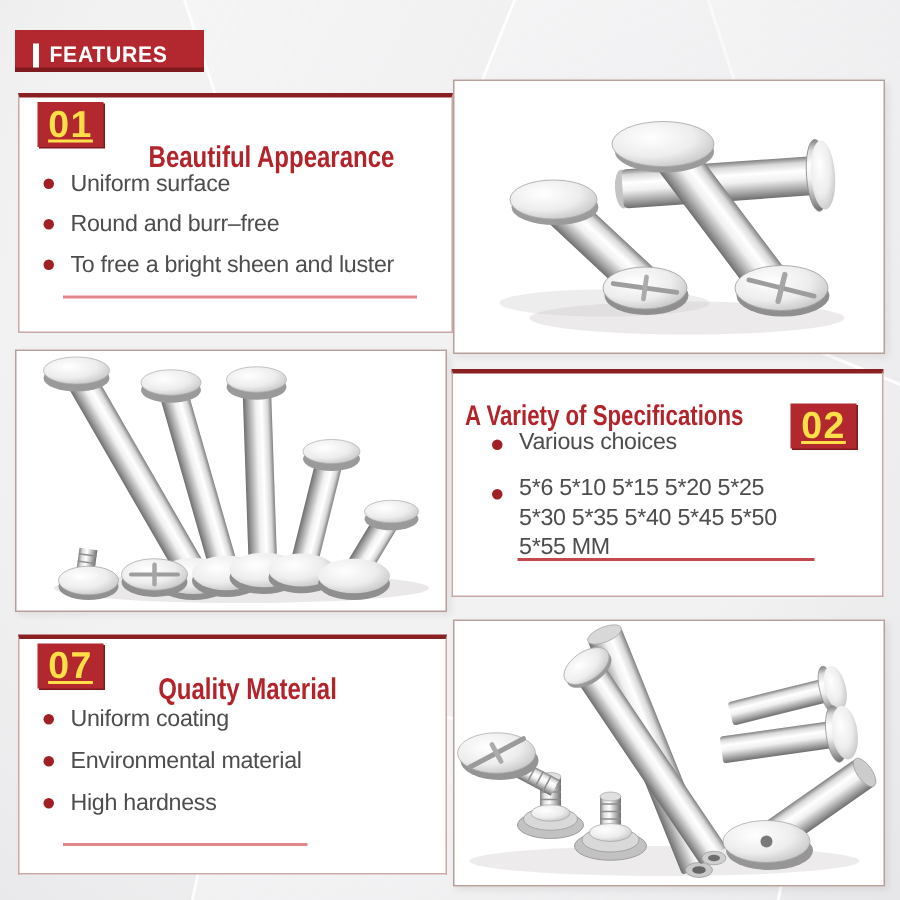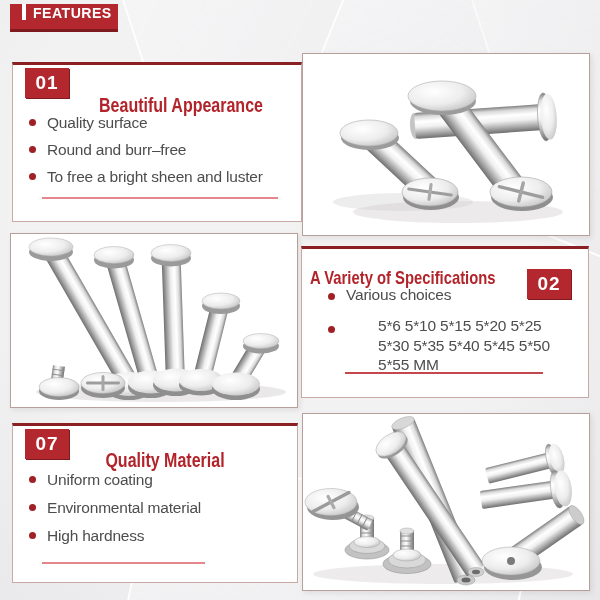--- a/index.html
+++ b/index.html
@@ -7,55 +7,55 @@
   .canvas{position:absolute;left:0;top:0;width:600px;height:600px;overflow:hidden;
     background:radial-gradient(ellipse at 45% 35%, #f2f2f3 55%, #e7e7e9 100%);}
   
   .facet{position:absolute;border:2px solid rgba(255,255,255,.9);
     background:linear-gradient(135deg, rgba(250,250,251,.55), rgba(229,229,232,.35));}
   .facet.f1{width:330px;height:260px;left:128px;top:-140px;transform:rotate(-18deg);}
   .facet.f2{width:430px;height:300px;left:330px;top:-80px;transform:rotate(22deg);}
   .facet.f3{width:380px;height:240px;left:130px;top:485px;transform:rotate(12deg);}
 
   
-  .banner{position:absolute;left:10px;top:4px;width:108px;height:25px;background:#b2282e;
-    border-bottom:3px solid #7f1b1f;display:flex;align-items:flex-start;}
+  .banner{position:absolute;left:10px;top:20px;width:126px;height:25px;background:#b2282e;
+    border-bottom:3px solid #7f1b1f;display:flex;align-items:flex-end;}
   .banner .bar{width:4px;height:16px;background:#ffffff;margin:0 7px 0 12px;}
   .banner .label{color:#ffffff;font-weight:bold;font-size:15px;letter-spacing:.5px;
     display:inline-block;transform:scaleX(.94);transform-origin:left center;}
 
   
   .tpanel{position:absolute;background:#ffffff;border:1px solid #c9a8a6;
     border-top:3px solid #8b2023;box-sizing:border-box;}
   #p1{left:12px;top:62px;width:290px;height:160px;}
   #p2{left:301px;top:246px;width:288px;height:152px;z-index:3;}
   #p3{left:12px;top:423px;width:286px;height:160px;}
 
-  .badge{position:absolute;width:44px;height:30px;background:#b2282e;color:#ffffff;
-    font-weight:bold;font-size:19px;display:flex;align-items:center;justify-content:center;
-    box-shadow:1px 1px 0 #7f1b1f;letter-spacing:1px;}
+  .badge{position:absolute;width:44px;height:30px;background:#b2282e;color:#fde047;
+    font-weight:bold;font-size:25px;display:flex;align-items:center;justify-content:center;
+    box-shadow:1px 1px 0 #7f1b1f;letter-spacing:1px;text-decoration:underline;}
   #p1 .badge{left:12px;top:3px;}
   #p2 .badge{right:17px;top:20px;}
   #p3 .badge{left:12px;top:3px;}
 
   .ptitle{position:absolute;color:#b3242a;font-weight:bold;font-size:20px;line-height:22px;
     white-space:nowrap;transform:scaleX(.8);}
   #p1 .ptitle{top:12px;left:56px;width:224px;text-align:center;transform-origin:center;}
   #p2 .ptitle{top:2px;left:8px;font-size:19px;transform:scaleX(.78);transform-origin:left center;}
   #p3 .ptitle{top:6px;left:44px;width:216px;text-align:center;transform-origin:center;}
 
   ul.blist{list-style:none;margin:0;padding:0;position:absolute;}
   ul.blist li{display:flex;align-items:flex-start;color:#4d4d4d;
     font-size:15.5px;line-height:27px;letter-spacing:-0.2px;}
   ul.blist .dot{width:7px;height:7px;border-radius:50%;background:#a12026;
     margin:10px 11px 0 0;flex:0 0 auto;}
   #p1 .blist{left:16px;top:44px;}
   #p2 .blist{left:26px;top:34px;}
   #p2 .blist li{line-height:24px;}
-  #p2 .blist li.sizes{margin-top:9px;line-height:19.5px;gap:32px;}
+  #p2 .blist li.sizes{margin-top:9px;line-height:19.5px;}
   #p2 .blist li.sizes .btext{width:196px;}
   #p3 .blist{left:16px;top:40px;line-height:28px;text-align:right;}
   #p3 .blist li{line-height:28px;}
 
   .uline{position:absolute;height:2px;background:#e4878c;}
   #p1 .uline{left:29px;top:132px;width:236px;}
   #p2 .uline{left:43px;top:123px;width:198px;background:#c4474d;}
   #p3 .uline{left:29px;top:136px;width:163px;}
 
   
@@ -105,21 +105,21 @@
     <span class="bar"></span>
     <span class="label">FEATURES</span>
   </div>
 
   <section class="tpanel" id="p1">
     <div class="badge">01</div>
     <h2 class="ptitle">Beautiful Appearance</h2>
     <ul class="blist">
       <li>
           <span class="dot"></span>
-          <span class="btext">Quality surface</span>
+          <span class="btext">Uniform surface</span>
         </li>
       <li>
           <span class="dot"></span>
           <span class="btext">Round and burr–free</span>
         </li>
       <li>
           <span class="dot"></span>
           <span class="btext">To free a bright sheen and luster</span>
         </li>
     </ul>

